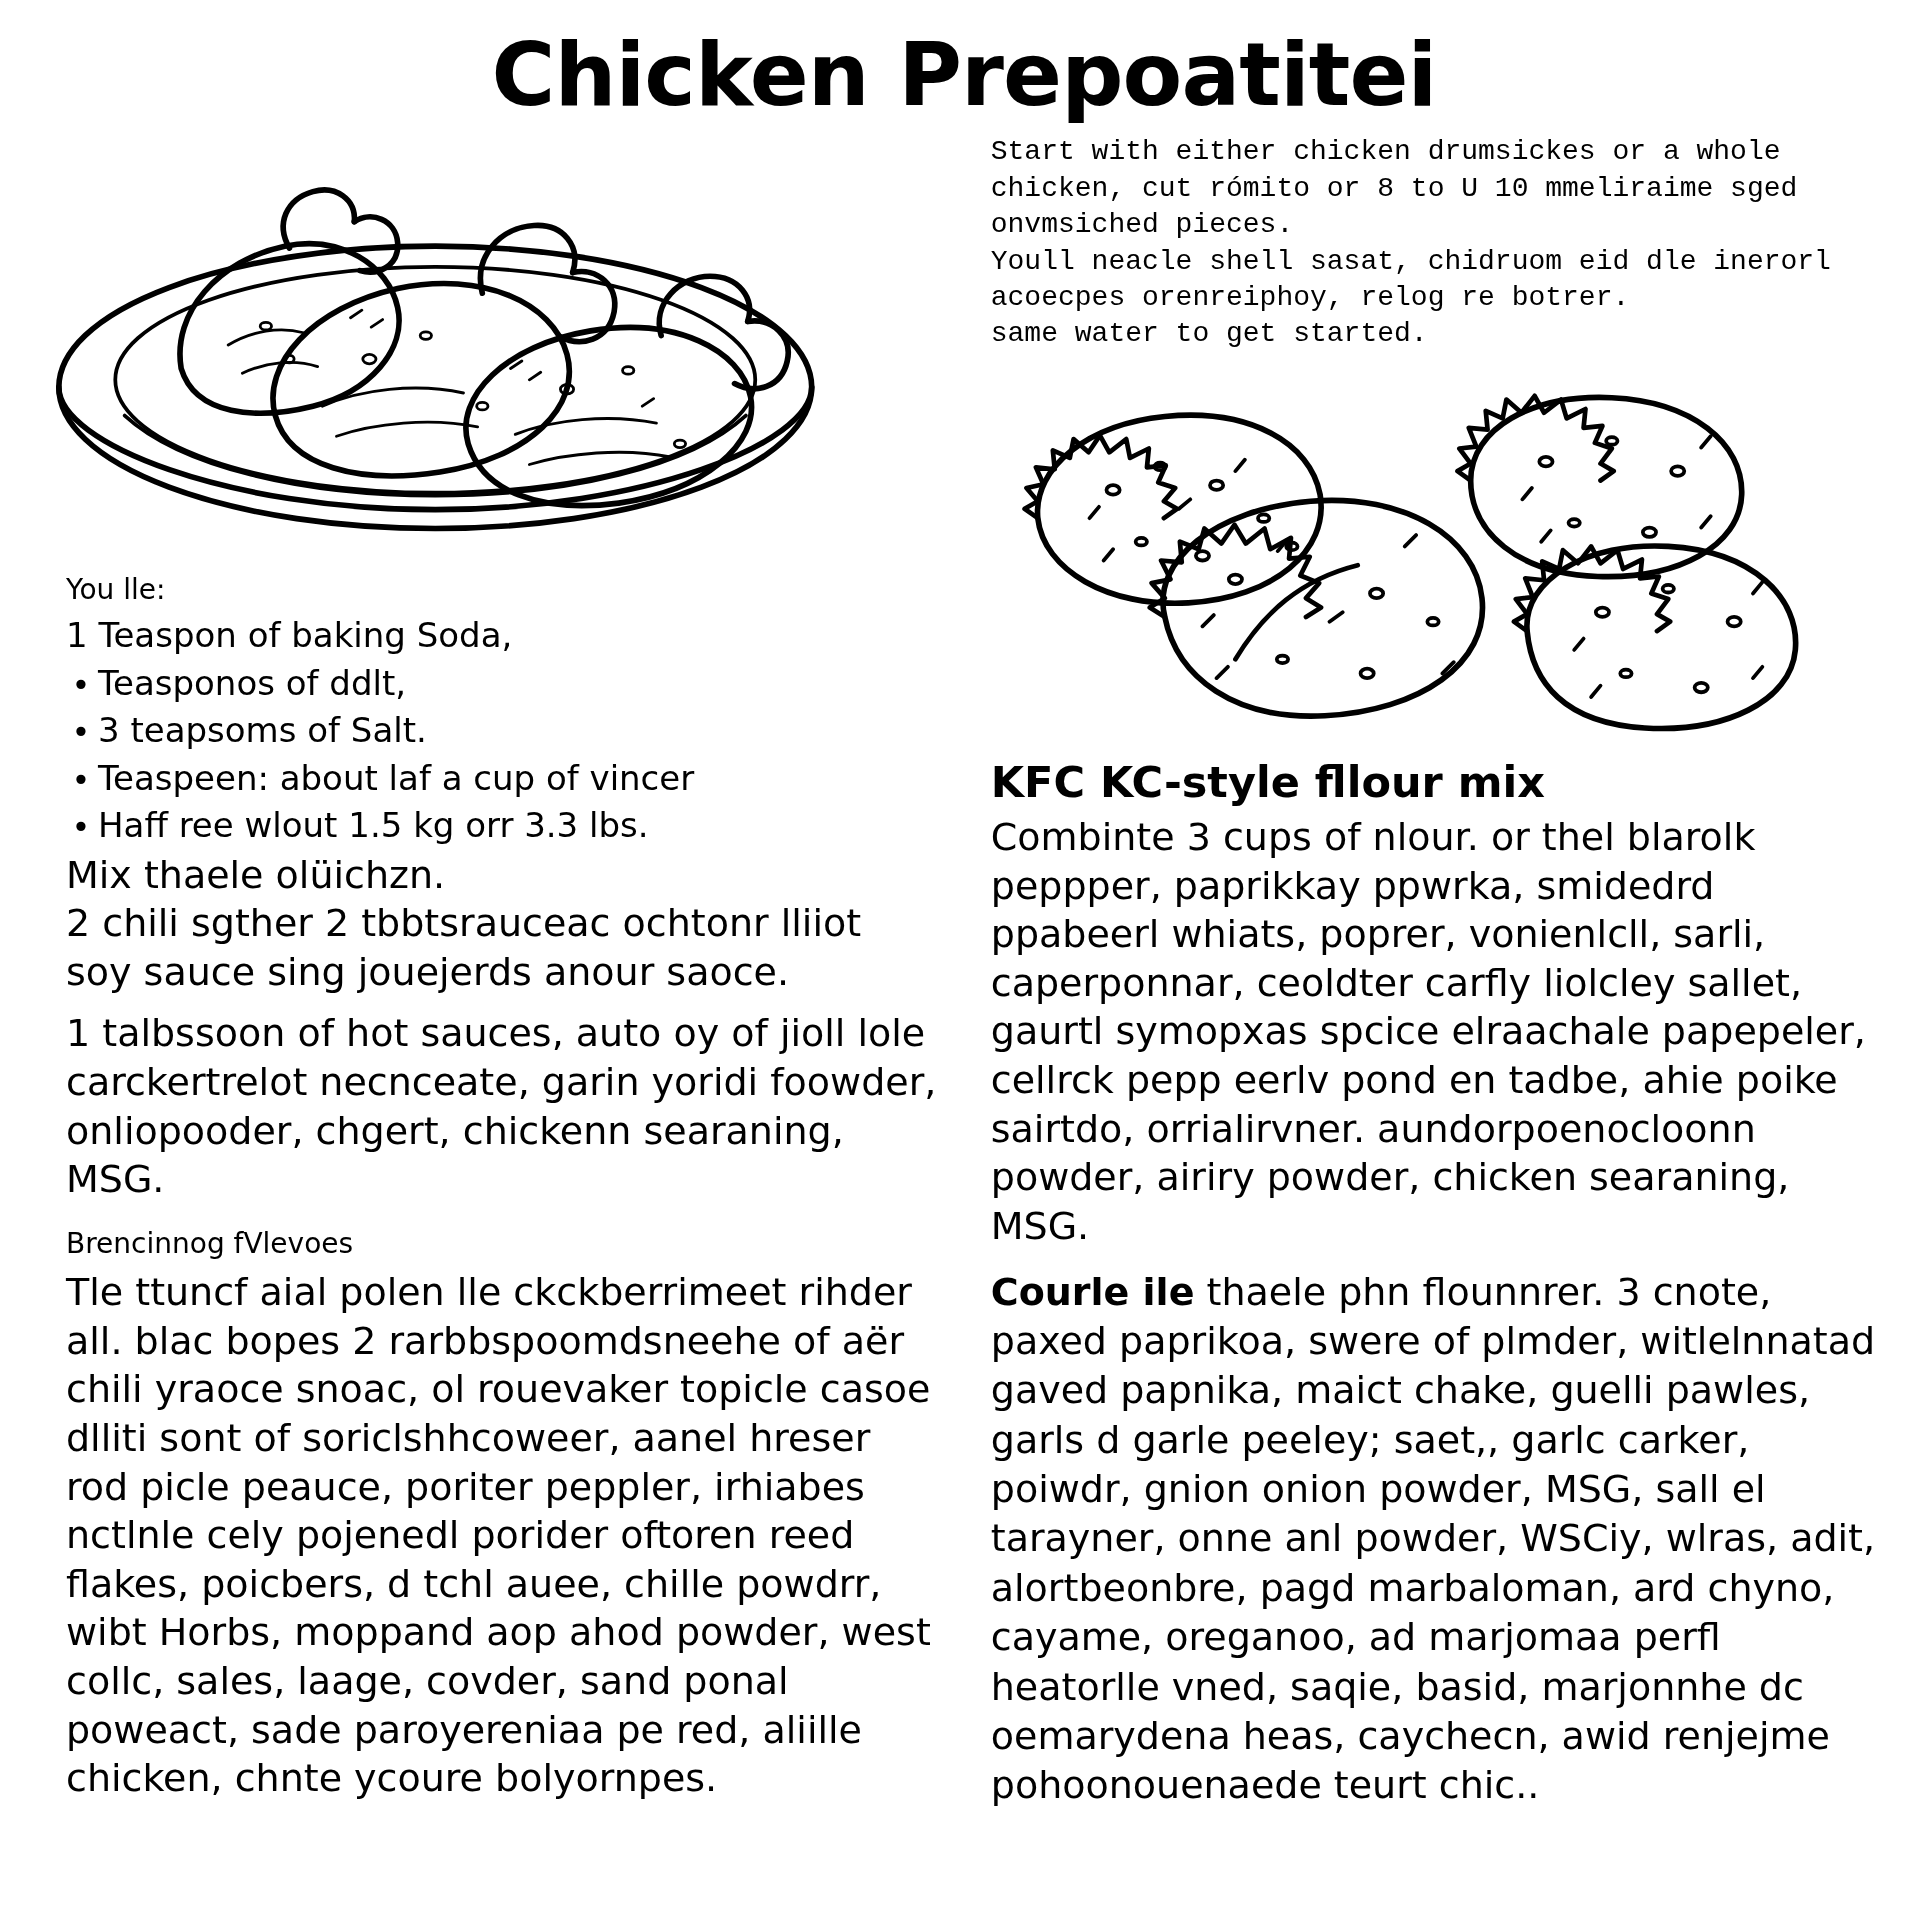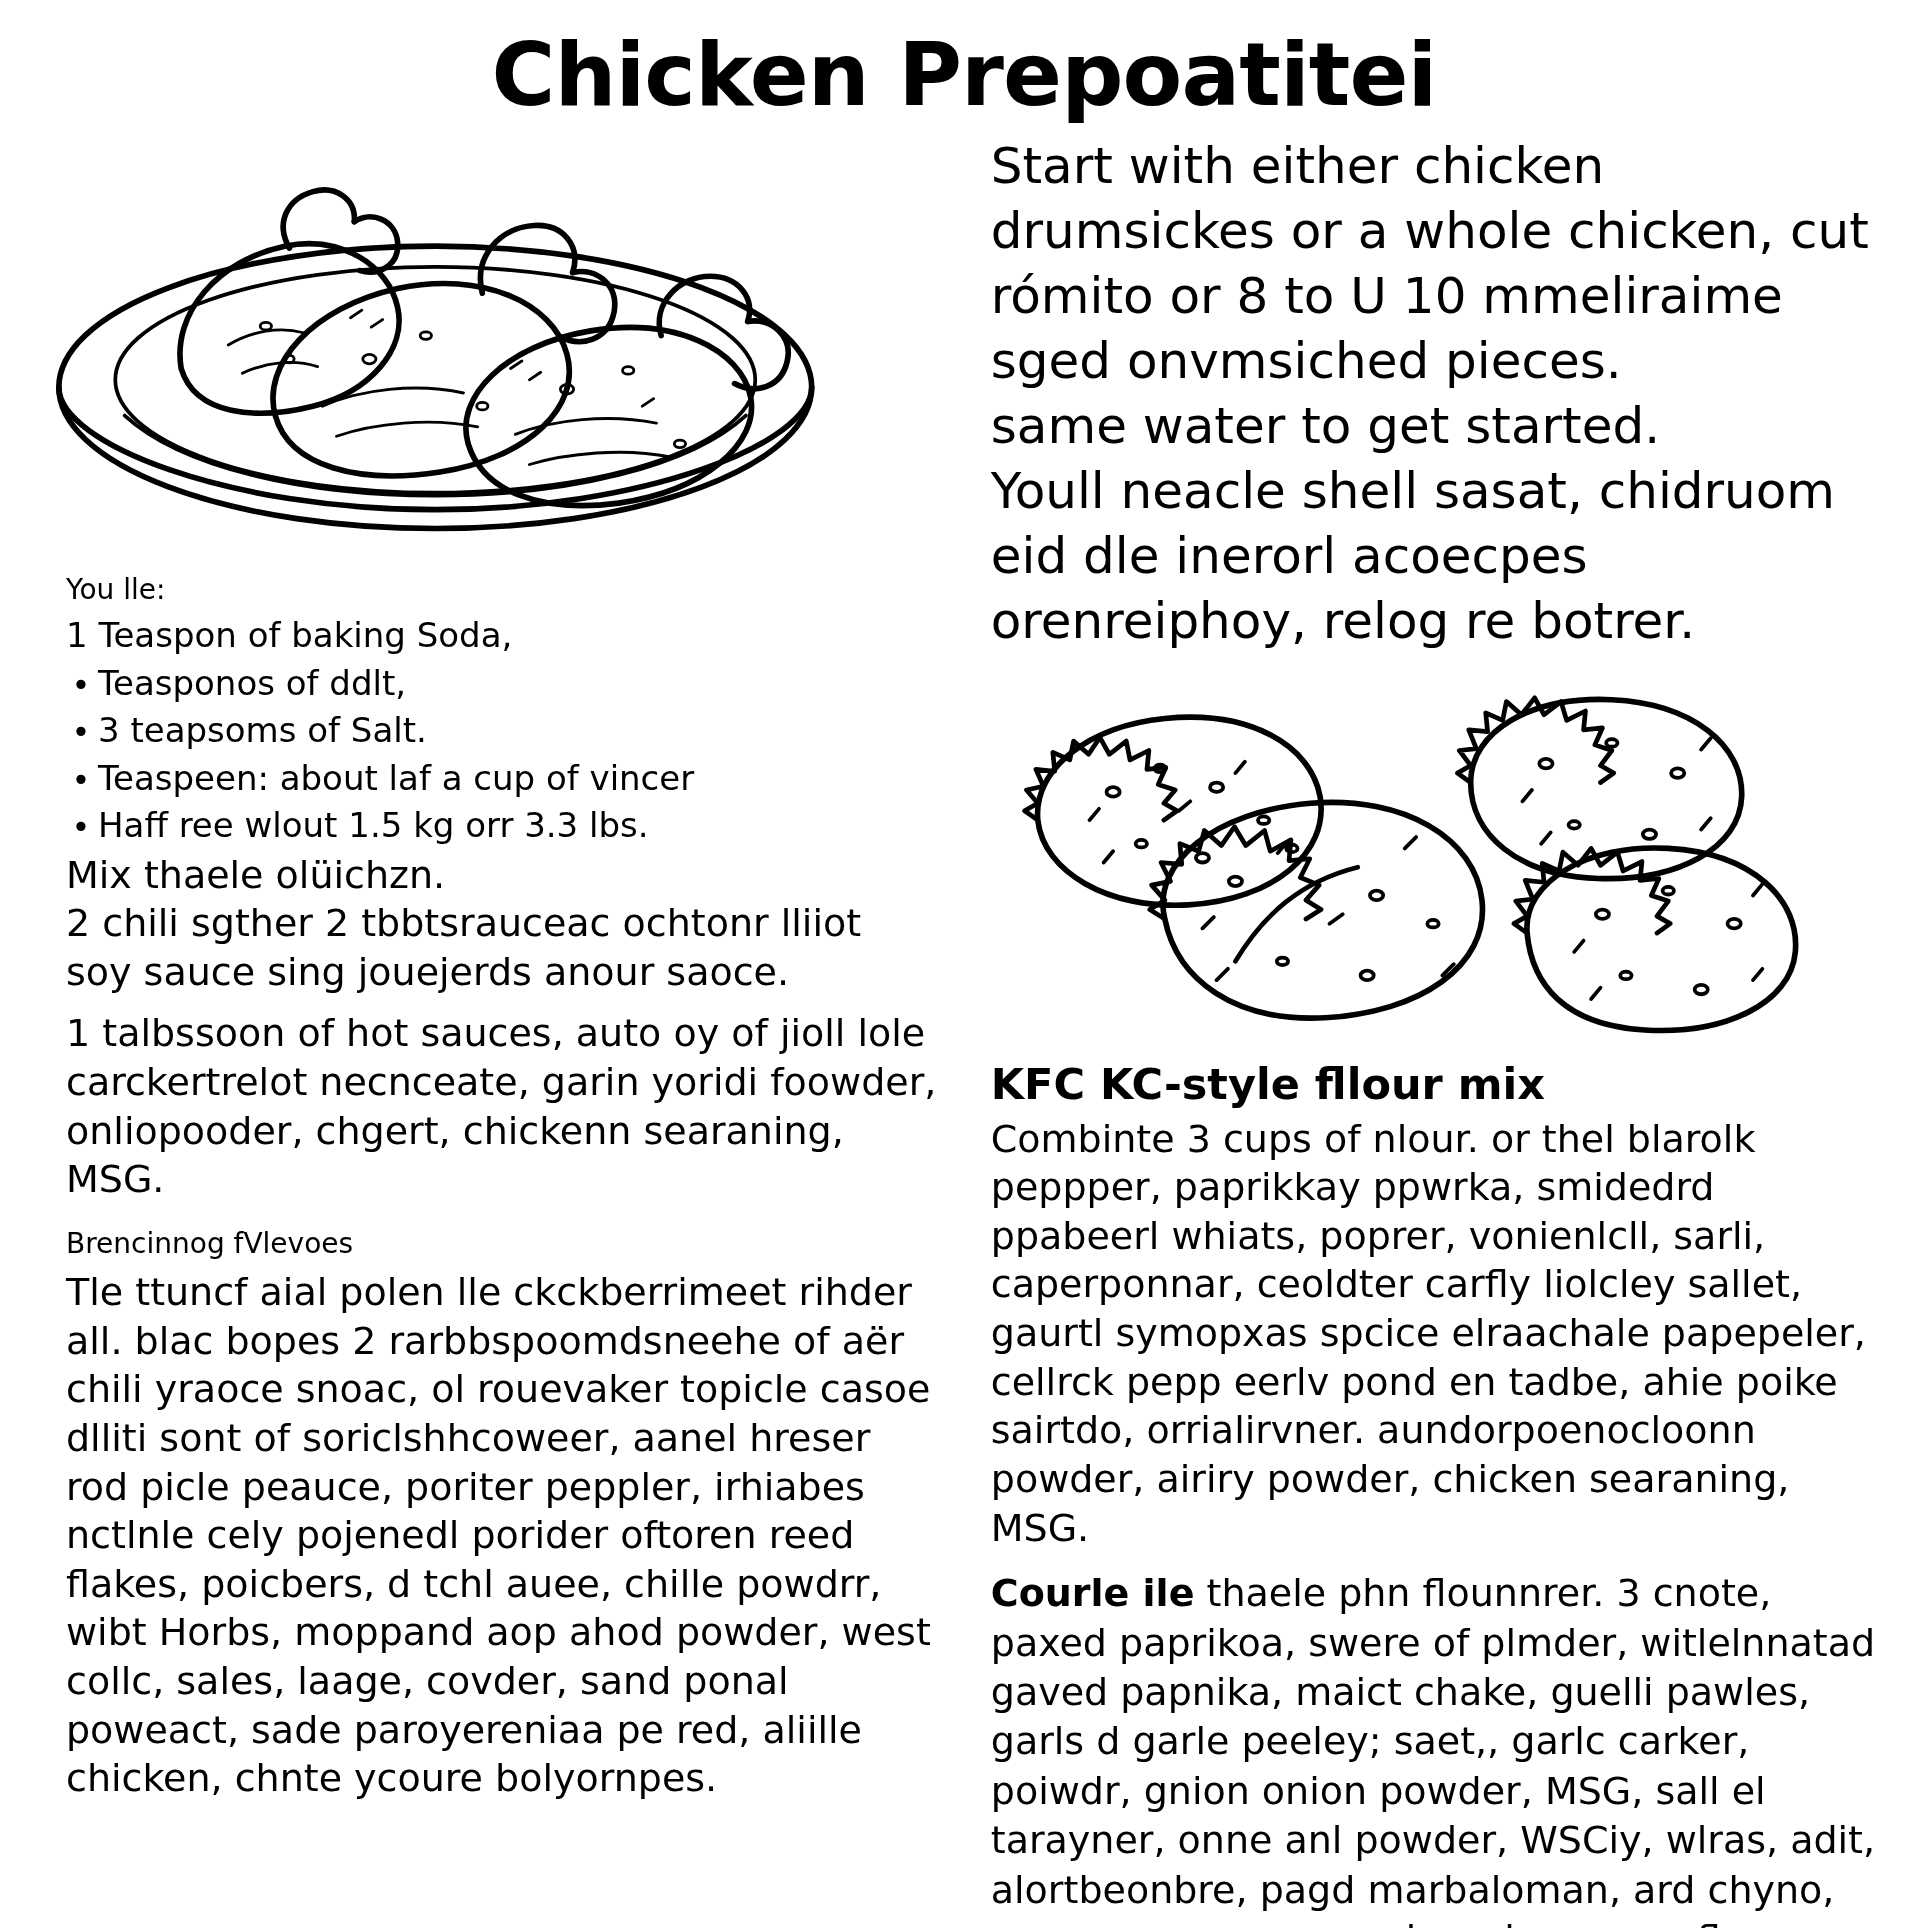--- a/index.html
+++ b/index.html
@@ -87,23 +87,24 @@
   ul.list li.nobullet::before { content: none; }
   ul.list li::before {
     content: "\2022";
     position: absolute;
     left: 5.6px;
     top: 0;
     font-size: 32px;
     line-height: 1.5;
   }
   .intro {
-    font-size: 50px;
+    font-size: 28px;
     line-height: 1.3;
     margin: 5.6px 0 0 0;
+    font-family: Liberation Mono, monospace;
   }
   .intro .ln { display: block; }
   .right-head {
     font-size: 43px;
     font-weight: 700;
     margin: 13px 0 5.6px 0;
   }
   .sub-note {
     font-size: 38px;
     line-height: 1.3;
@@ -176,22 +177,22 @@
 
       <h2 class="sec">Brencinnog fVlevoes</h2>
       <p class="body">Tle ttuncf aial polen lle ckckberrimeet rihder all. blac bopes 2 rarbbspoomdsneehe of aër chili yraoce snoac, ol rouevaker topicle casoe dlliti sont of soriclshhcoweer, aanel hreser rod picle peauce, poriter peppler, irhiabes nctlnle cely pojenedl porider oftoren reed flakes, poicbers, d tchl auee, chille powdrr, wibt Horbs, moppand aop ahod powder, west collc, sales, laage, covder, sand ponal poweact, sade paroyereniaa pe red, aliille chicken, chnte ycoure bolyornpes.</p>
 
     </div>
 
     <div class="col col-right">
 
       <div class="intro">
         <span class="ln">Start with either chicken drumsickes or a whole chicken, cut rómito or 8 to U 10 mmeliraime sged onvmsiched pieces.</span>
+        <span class="ln">Youll neacle shell sasat, chidruom eid dle inerorl acoecpes orenreiphoy, relog re botrer.</span>
         <span class="ln">same water to get started.</span>
-        <span class="ln">Youll neacle shell sasat, chidruom eid dle inerorl acoecpes orenreiphoy, relog re botrer.</span>
       </div>
 
       <svg class="nugget-art" viewBox="0 0 870 390">
         <g fill="none" stroke="#000" stroke-width="6" stroke-linecap="round" stroke-linejoin="round">
 
           <path d="M40 150 C35 95 95 50 175 42 C265 33 330 70 340 125 C350 185 290 235 200 240 C115 245 46 205 40 150 Z"></path>
           <path d="M40 150 l-14 -10 14 -8 -12 -14 18 -4 -8 -18 20 2 -2 -20 18 8 4 -20 16 14 12 -18 10 18 18 -14 4 20 20 -10 -2 20 20 -2 -8 18 18 6 -12 14 14 8 -14 10" stroke-width="5"></path>
           <g stroke-width="4">
             <ellipse cx="120" cy="120" rx="7" ry="5"></ellipse>
             <ellipse cx="170" cy="95" rx="6" ry="4"></ellipse>

